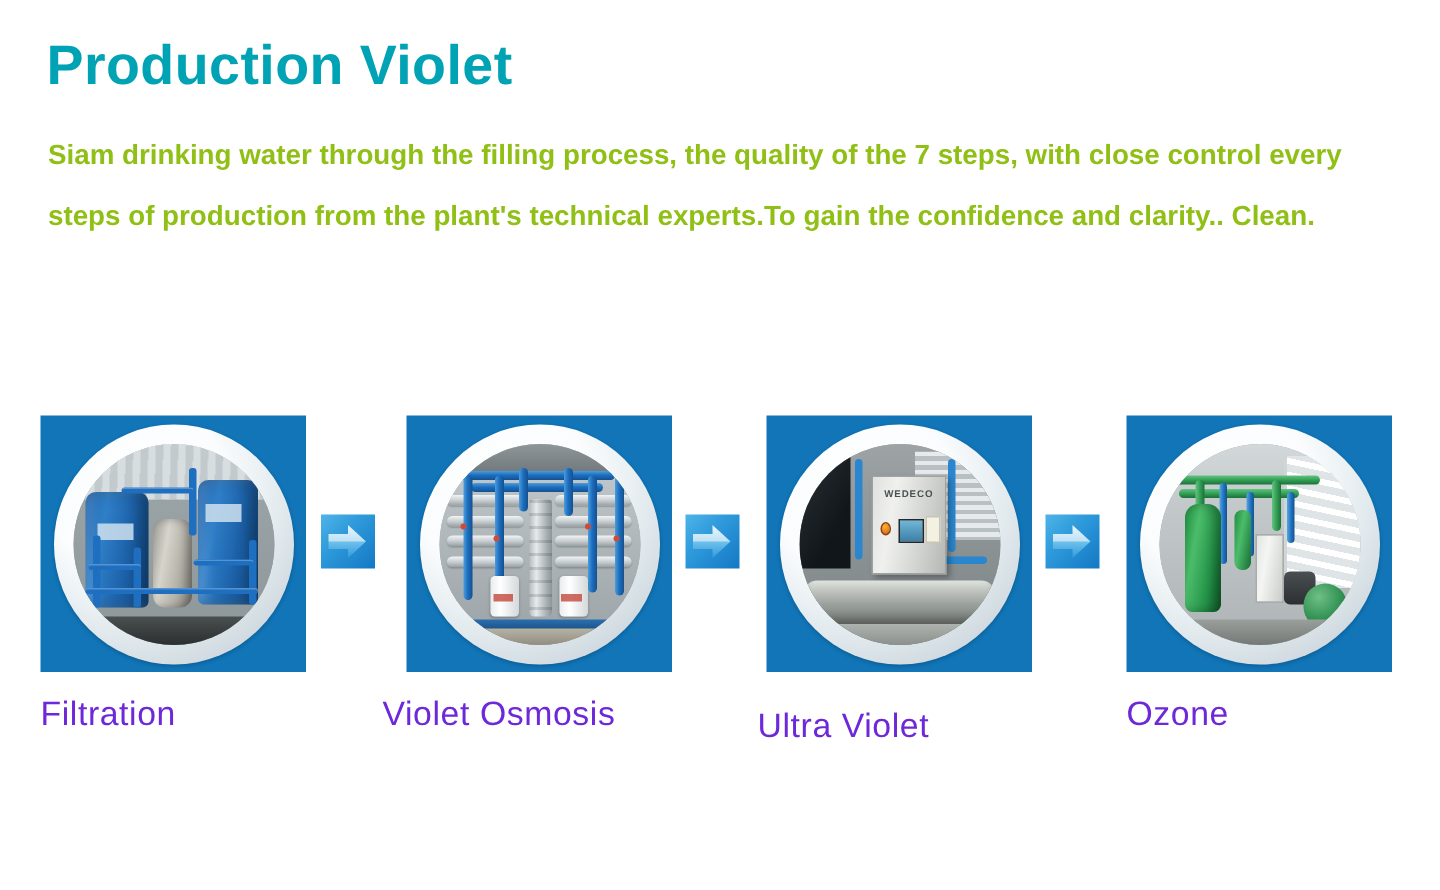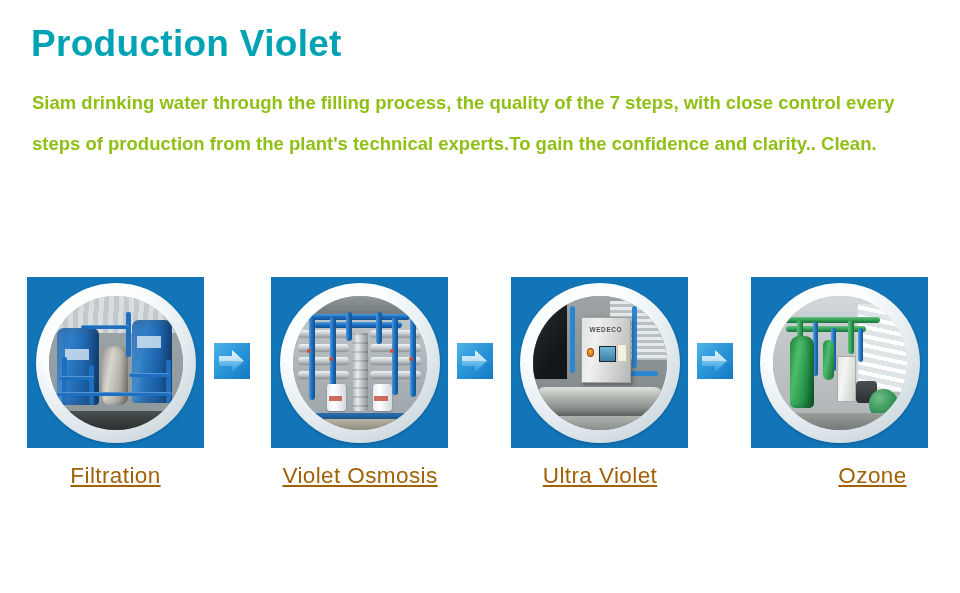--- a/index.html
+++ b/index.html
@@ -301,30 +301,28 @@
   .step-arrow.a3 { left: 697px; }
   .step-arrow svg { display:block; width:36px; height:36px; }
 
   
   .step-label {
     position: absolute;
     top: 460px;
     height: 32px;
     line-height: 32px;
     font-size: 22.5px;
-    color: #a16207;
-    text-align: center;
+    color: #6d28d9;
     white-space: nowrap;
     letter-spacing: 0.4px;
-    text-decoration: underline;
   }
   .step-label.l1 { left: 27px;  width: 177px; }
   .step-label.l2 { left: 255px; width: 210px; }
-  .step-label.l3 { left: 505px; width: 190px; }
-  .step-label.l4 { left: 784px; width: 177px; }
+  .step-label.l3 { left: 505px; width: 190px; margin-top: 8px; }
+  .step-label.l4 { left: 751px; width: 177px; }
 </style>
 </head>
 <body>
 
 <div id="page-title">Production Violet</div>
 
 <div id="intro-paragraph">Siam drinking water through the filling process, the quality of the 7 steps, with close control every steps of production from the plant's technical experts.To gain the confidence and clarity.. Clean.</div>
 
 <div id="process-row">
 

